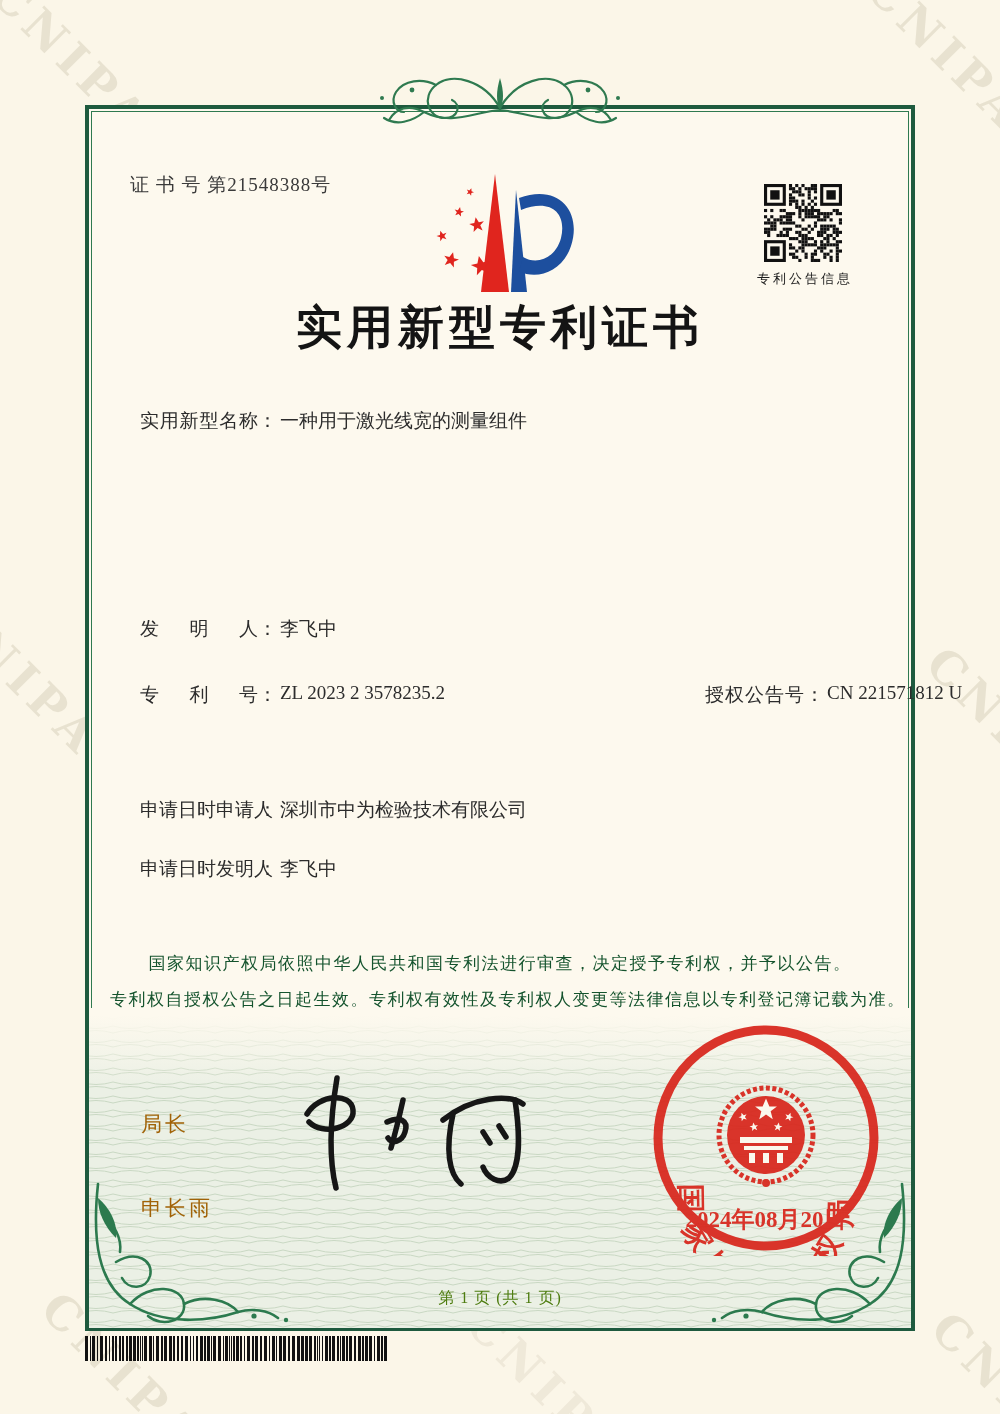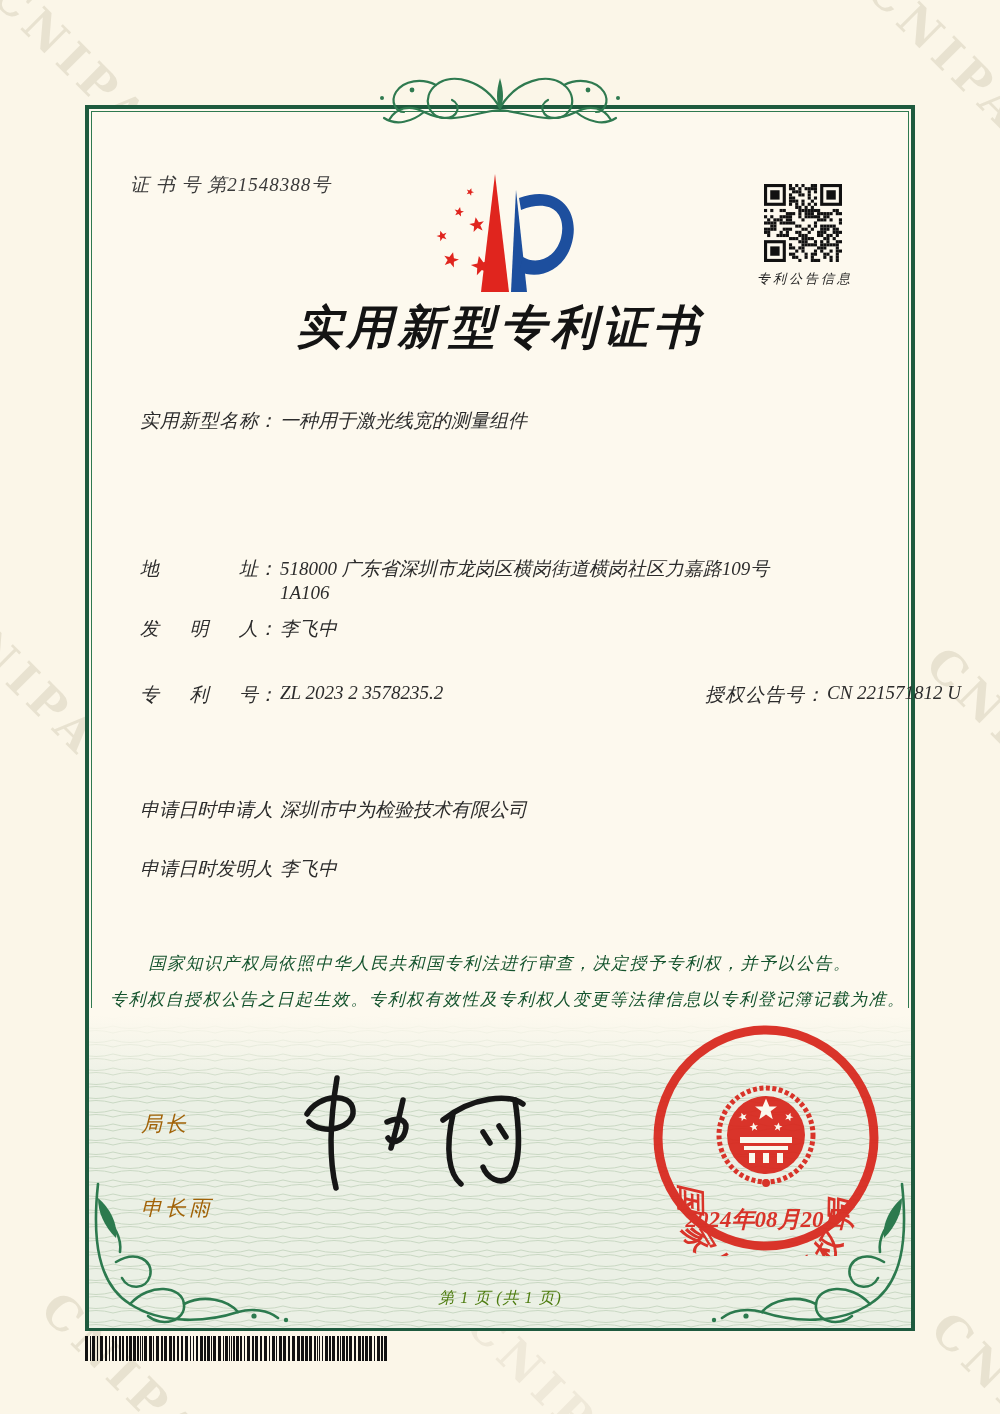--- a/index.html
+++ b/index.html
@@ -23,21 +23,21 @@
   }
   .frame-inner {
     position:absolute; left:2px; top:2px; right:2px; bottom:2px;
     border:1px solid #2f7a50;
   }
   
   .waves-wrap { position:absolute; left:89px; top:1008px; width:822px; height:320px; z-index:3; overflow:hidden; }
   .waves-fade { position:absolute; left:89px; top:1008px; width:822px; height:80px; z-index:4;
     background:linear-gradient(#fdf9ee 10%, rgba(253,249,238,0)); }
   
-  .content { position:absolute; left:0; top:0; width:1000px; height:1318px; z-index:5;font-style:italic; }
+  .content { position:absolute; left:0; top:0; width:1000px; height:1318px; z-index:5; }
   .cert-no { position:absolute; left:130px; top:172px; font-size:19px; color:#3a3a3a; letter-spacing:1px; }
   .logo { position:absolute; left:420px; top:168px; }
   .qr { position:absolute; left:764px; top:184px; }
   .qr-label { position:absolute; left:730px; top:270px; width:150px; text-align:center;
     font-size:13px; letter-spacing:3px; color:#1c1c1c; }
   .title { position:absolute; left:0; top:297px; width:1000px; text-align:center;
     font-size:46px; font-weight:bold; letter-spacing:5px; color:#141414; }
   .row { position:absolute; left:140px; font-size:19px; color:#2c2c2c; white-space:nowrap; }
   .row .lbl { display:inline-block; width:118px; text-align:justify; text-align-last:justify; vertical-align:top; }
   .row .colon { display:inline-block; width:22px; vertical-align:top; }
@@ -425,23 +425,20 @@
       </svg>
     <div class="qr-label">专利公告信息</div>
 
     <div class="title">实用新型专利证书</div>
 
     <div class="row" style="top:408px;">
       <span class="lbl">实用新型名称</span><span class="colon">：</span><span class="val">一种用于激光线宽的测量组件</span>
     </div>
 
 
-    <div class="row" style="top:556px;">
-      <span class="lbl">地址</span><span class="colon">：</span><span class="val"><span>518000 广东省深圳市龙岗区横岗街道横岗社区力嘉路109号</span><span class="val2">1A106</span></span>
-    </div>
 
     <div class="row" style="top:616px;">
       <span class="lbl">发明人</span><span class="colon">：</span><span class="val">李飞中</span>
     </div>
 
     <div class="row" style="top:682px; width:740px;">
       <span class="lbl">专利号</span><span class="colon">：</span><span class="val">ZL 2023 2 3578235.2</span>
       <span class="rcol"><span class="lbl2">授权公告号</span><span class="colon">：</span><span class="val">CN 221571812 U</span></span>
     </div>
 

